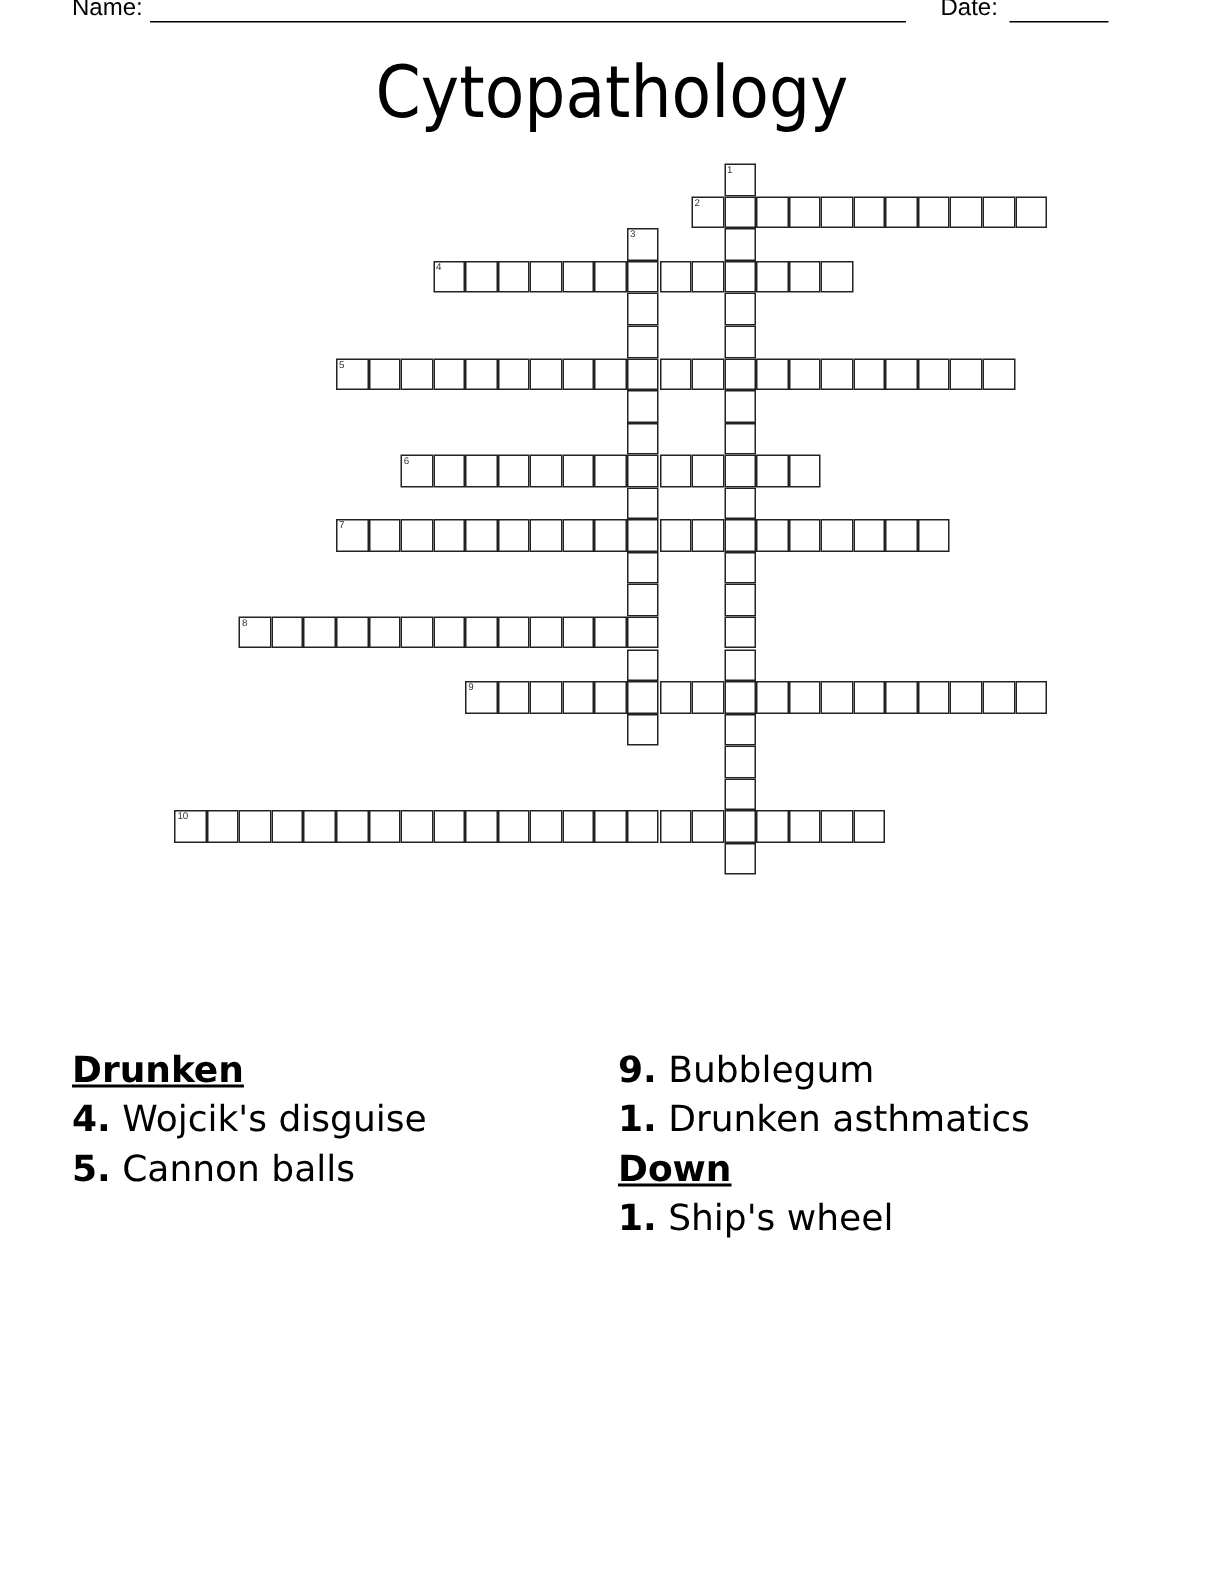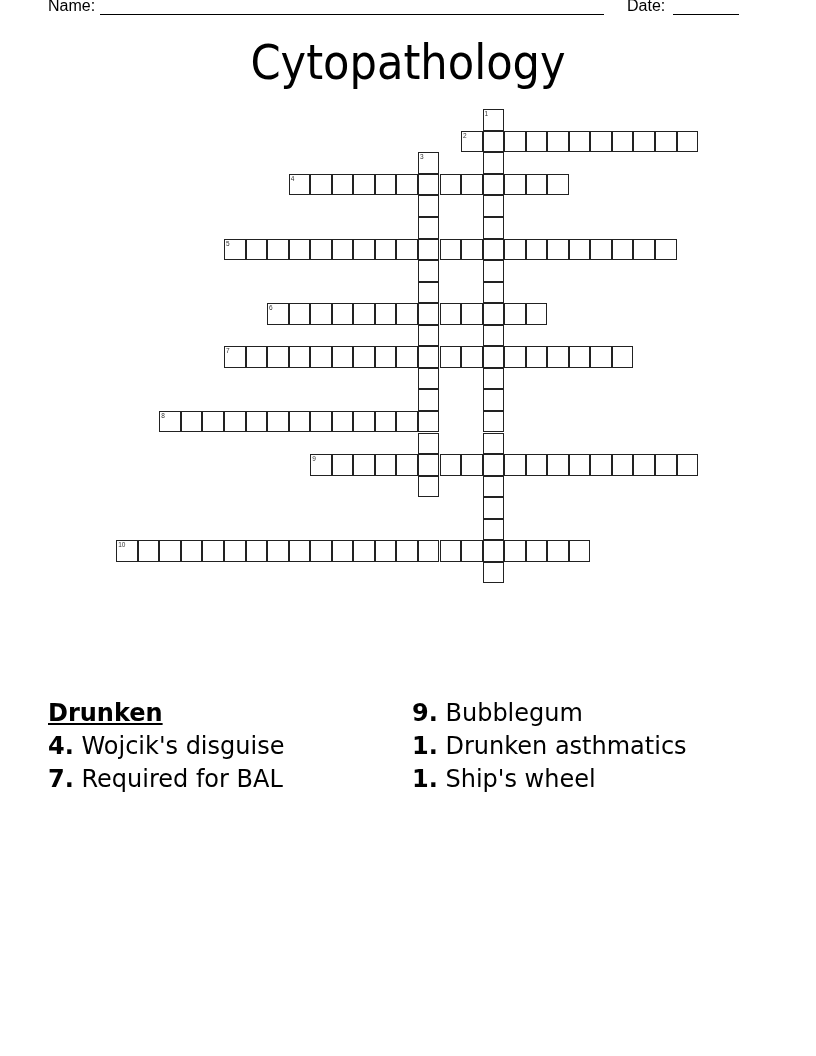--- a/index.html
+++ b/index.html
@@ -222,20 +222,21 @@
     <div class="cell" style="left: 387.9px; top: 431px;"></div>
     <div class="cell" style="left: 409.45px; top: 431px;"></div>
     <div class="cell" style="left: 431px; top: 431px;"></div>
     <div class="cell" style="left: 452.55px; top: 431px;"></div>
   </div>
 
 <div class="clues">
   <div class="col" style="left:48px; width:330px;">
     <span class="clue-heading">Drunken</span>
     <span class="clue"><span class="cnum">4.</span> <span>Wojcik's disguise</span></span>
-    <span class="clue"><span class="cnum">7.</span> <span>Required for BAL</span></span>
+    <span class="clue"><span class="cnum">5.</span> <span>Cannon balls</span></span>
   </div>
   <div class="col" style="left:412px; width:330px;">
     <span class="clue"><span class="cnum">9.</span> <span>Bubblegum</span></span>
     <span class="clue"><span class="cnum">1.</span> <span>Drunken asthmatics</span></span>
+    <span class="clue-heading">Down</span>
     <span class="clue"><span class="cnum">1.</span> <span>Ship's wheel</span></span>
   </div>
 </div>
 
 </body></html>

